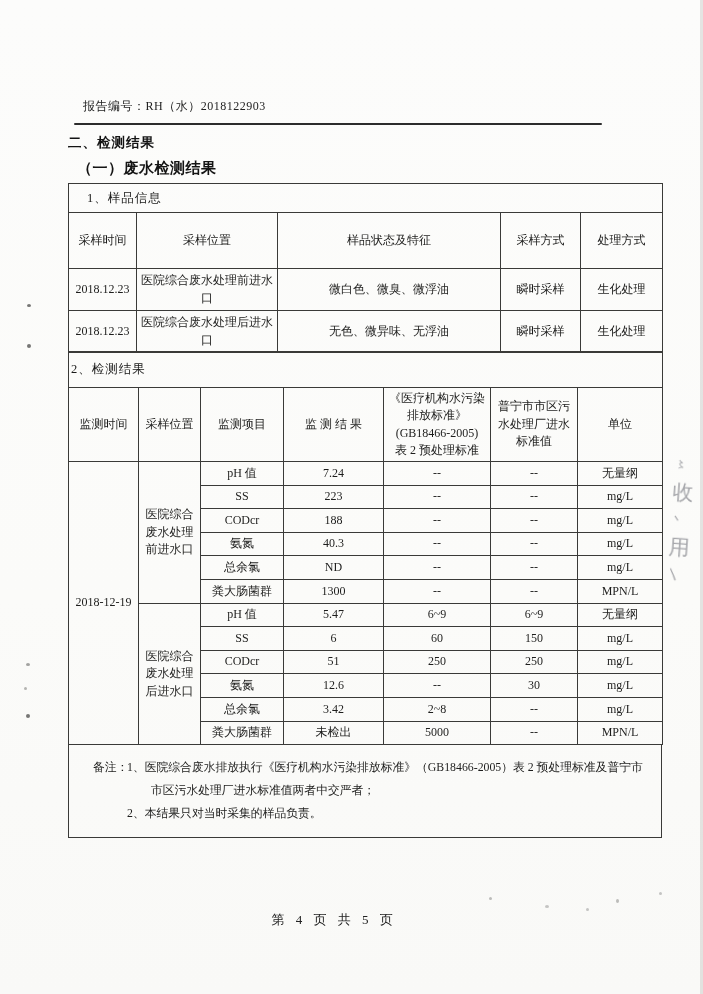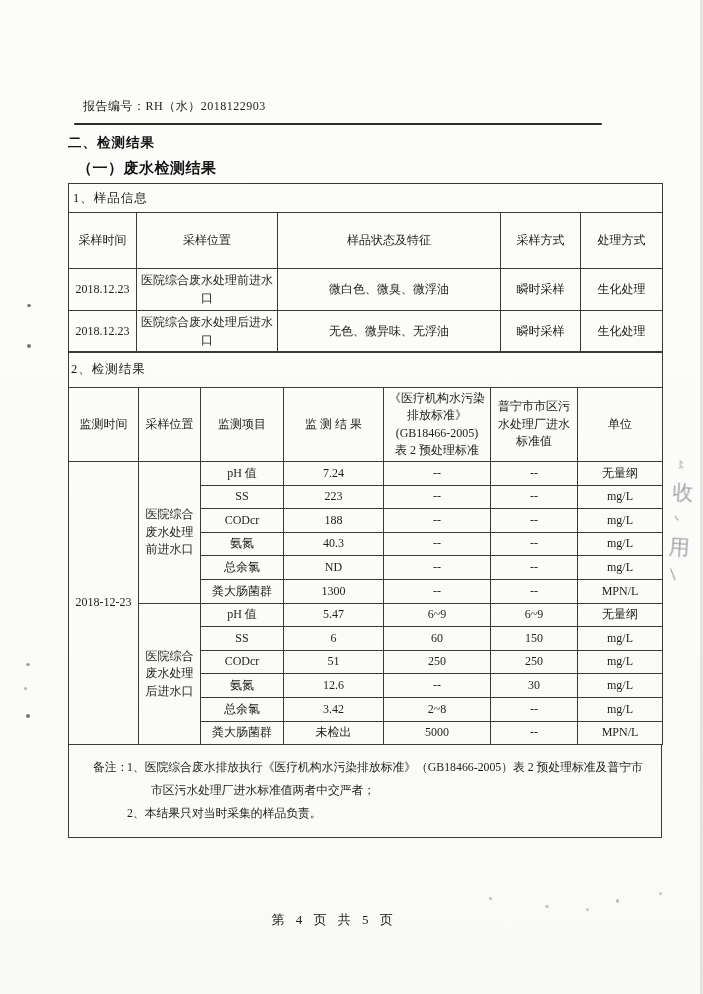--- a/index.html
+++ b/index.html
@@ -47,21 +47,21 @@
   
   table{border-collapse:collapse;table-layout:fixed;background:transparent;}
   td,th{
     border:1.4px solid #3a3a38;
     font-size:12px;font-weight:normal;color:#1d1d1c;
     text-align:center;vertical-align:middle;
     padding:1px 2px;line-height:1.45;
     overflow:hidden;
   }
   .caption-cell{
-    text-align:left;padding-left:4px;font-size:12.5px;
+    text-align:left;padding-left:18px;font-size:12.5px;
     letter-spacing:1px;color:#191918;
   }
   .t1{position:absolute;top:183px;left:68px;width:594px;}
   .t1 .cap-row{height:29px;}
   .t1 .head-row{height:56px;}
   .t1 .data-row{height:42px;}
 
   .t2{position:absolute;top:351px;left:68px;width:594px;}
   .t2 .cap-row{height:36px;}
   .t2 .head-row{height:74px;}
@@ -182,21 +182,21 @@
 排放标准》
 (GB18466-2005)
 表 2 预处理标准</th>
       <th class="multiline">普宁市市区污
 水处理厂进水
 标准值</th>
       <th>单位</th>
     </tr>
 
     <tr class="body-row">
-      <td rowspan="12">2018-12-23</td>
+      <td rowspan="12">2018-12-19</td>
       <td rowspan="6" class="multiline">医院综合
 废水处理
 前进水口</td>
       <td>pH 值</td>
       <td>7.24</td>
       <td>--</td>
       <td>--</td>
       <td>无量纲</td>
     </tr>
     <tr class="body-row">

